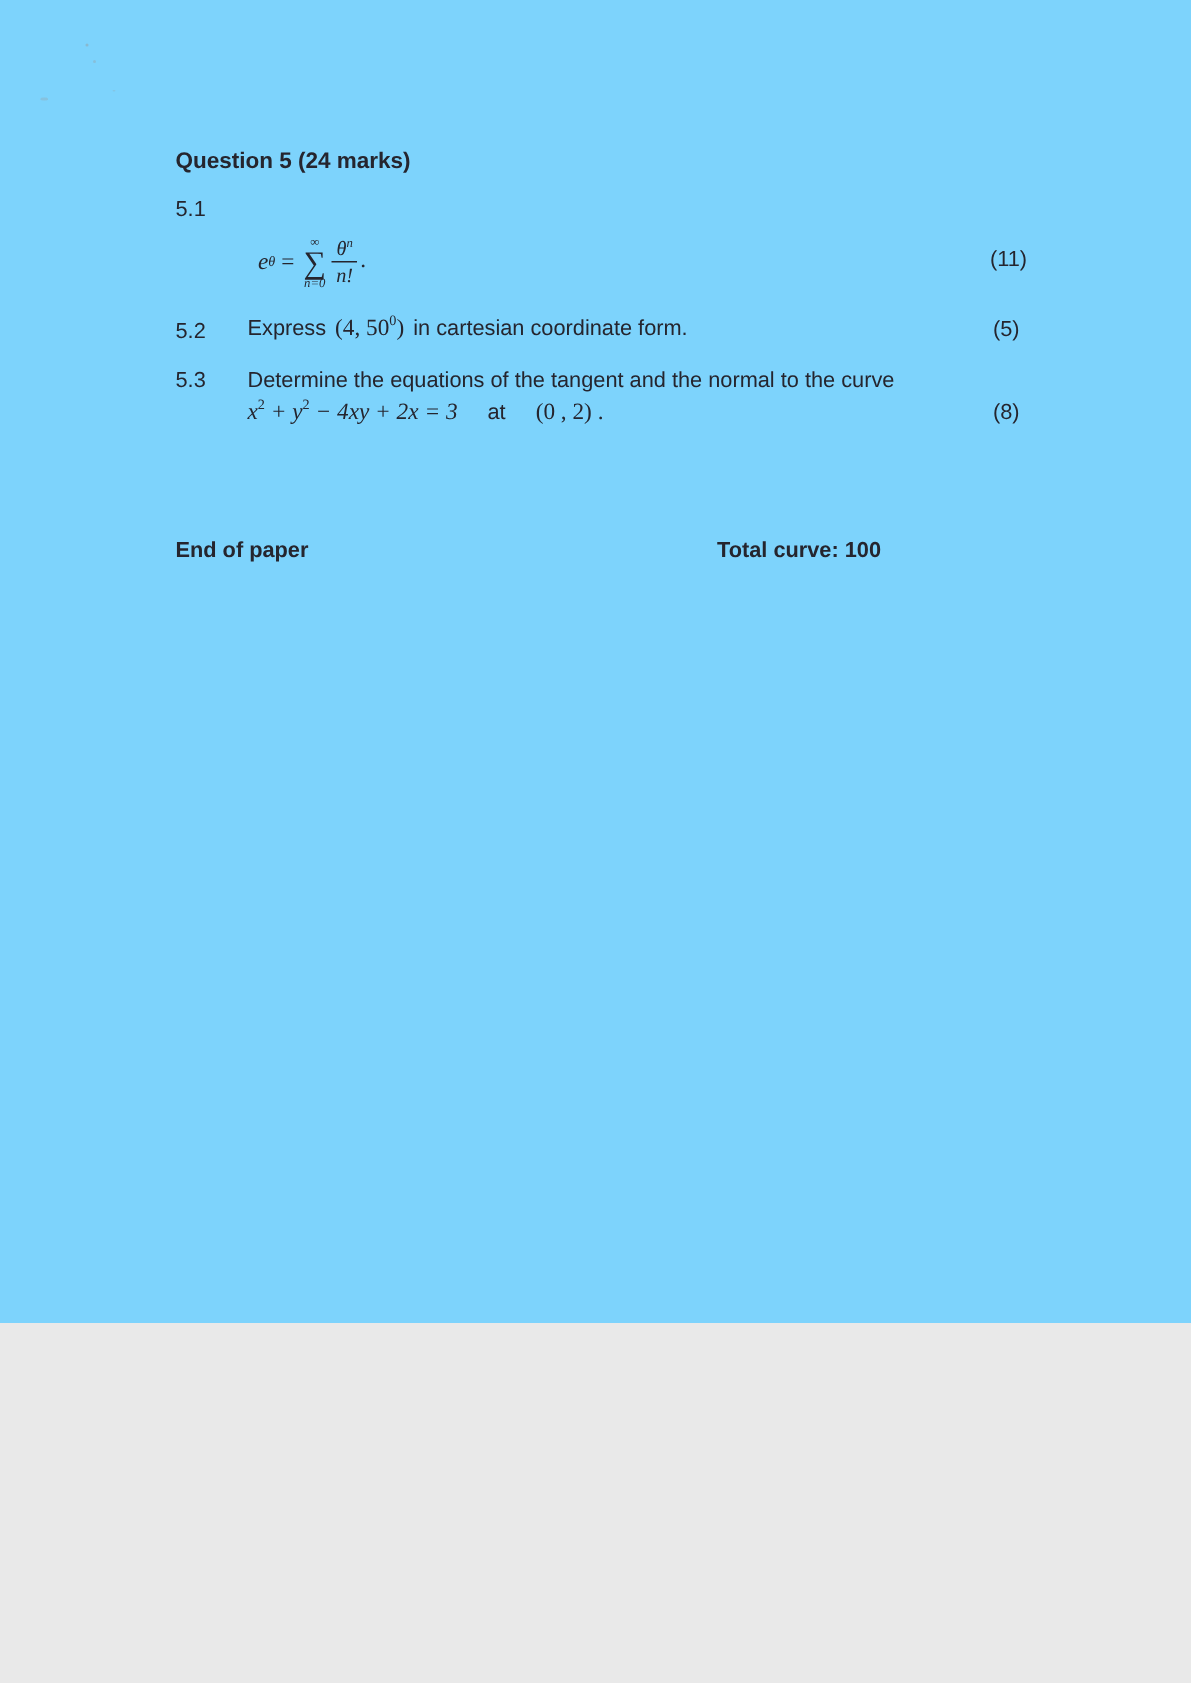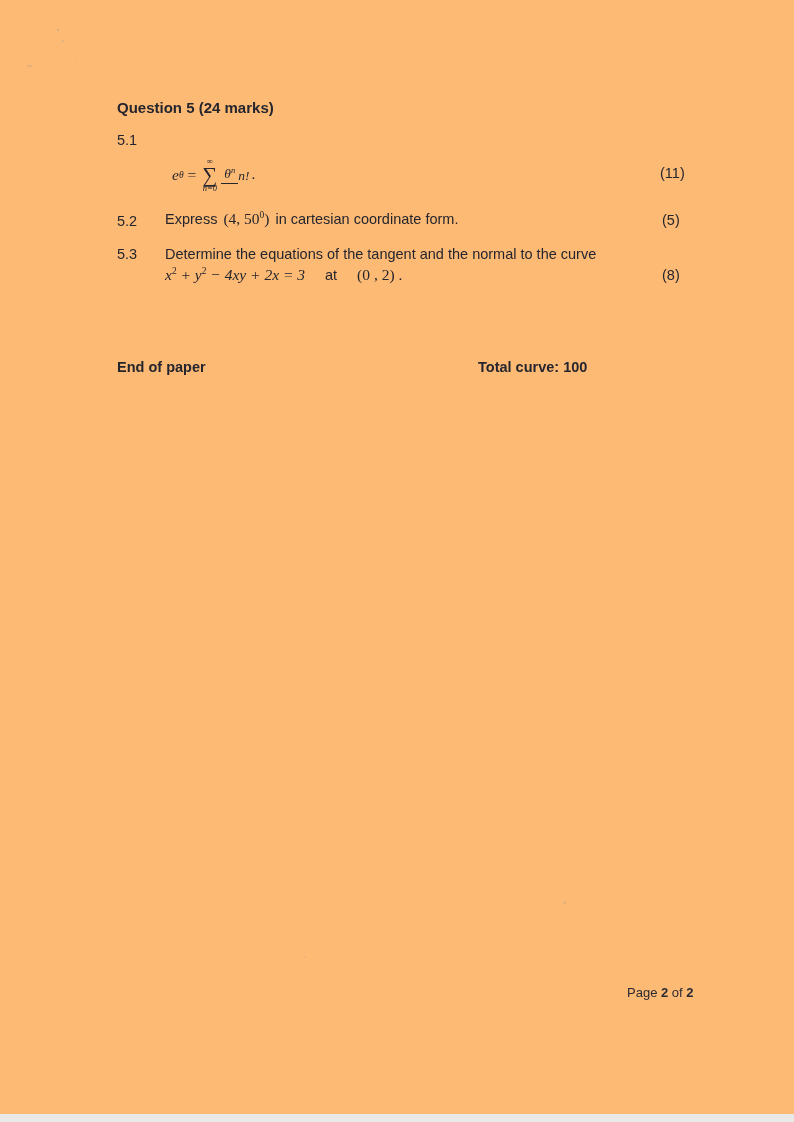--- a/index.html
+++ b/index.html
@@ -1,19 +1,19 @@
 <!DOCTYPE html>
 <html><head>
 <meta charset="utf-8">
 <style>
   html,body{margin:0;padding:0;background:#e9e9e9;}
   .page{
     position:relative;
-    width:794px;height:1114px;
-    background:#fdba74;
+    width:794px;height:882px;
+    background:#7dd3fc;
     font-family:"Liberation Sans",sans-serif;
     color:#25252e;
     overflow:hidden;
   }
   .abs{position:absolute;}
   .bold{font-weight:700;}
   .txt{font-size:14.5px;line-height:1.25;text-align:right;}
   .title{font-size:15px;font-weight:700;}
   .marks{font-size:14.5px;}
   
@@ -21,21 +21,21 @@
   .math .up{font-style:normal;}
   sup.msup{font-size:9.5px;font-style:italic;vertical-align:super;line-height:0;}
   sup.msup-up{font-size:9.5px;font-style:normal;vertical-align:super;line-height:0;}
   .mline{display:flex;align-items:center;white-space:pre;}
   
   .sum{display:inline-flex;flex-direction:column;align-items:center;line-height:1;margin:0 2px;}
   .sum-top{font-size:8.5px;font-style:normal;}
   .sum-sigma{font-size:21px;font-style:normal;line-height:0.9;}
   .sum-bot{font-size:8.5px;}
   
-  .frac{display:inline-flex;flex-direction:row;align-items:center;line-height:1.15;margin:0 2px;}
+  .frac{display:inline-flex;flex-direction:column;align-items:center;line-height:1.15;margin:0 2px;}
   .frac-num{font-size:13.5px;padding:0 3px 1px 3px;border-bottom:1px solid #25252e;}
   .frac-den{font-size:13.5px;padding-top:1px;}
   .period-low{align-self:flex-end;margin-bottom:10px;}
   
   .speck{position:absolute;background:#9a9a9a;border-radius:50%;}
   .footer{font-size:13px;color:#2a2a33;}
 </style>
 </head>
 <body>
 

